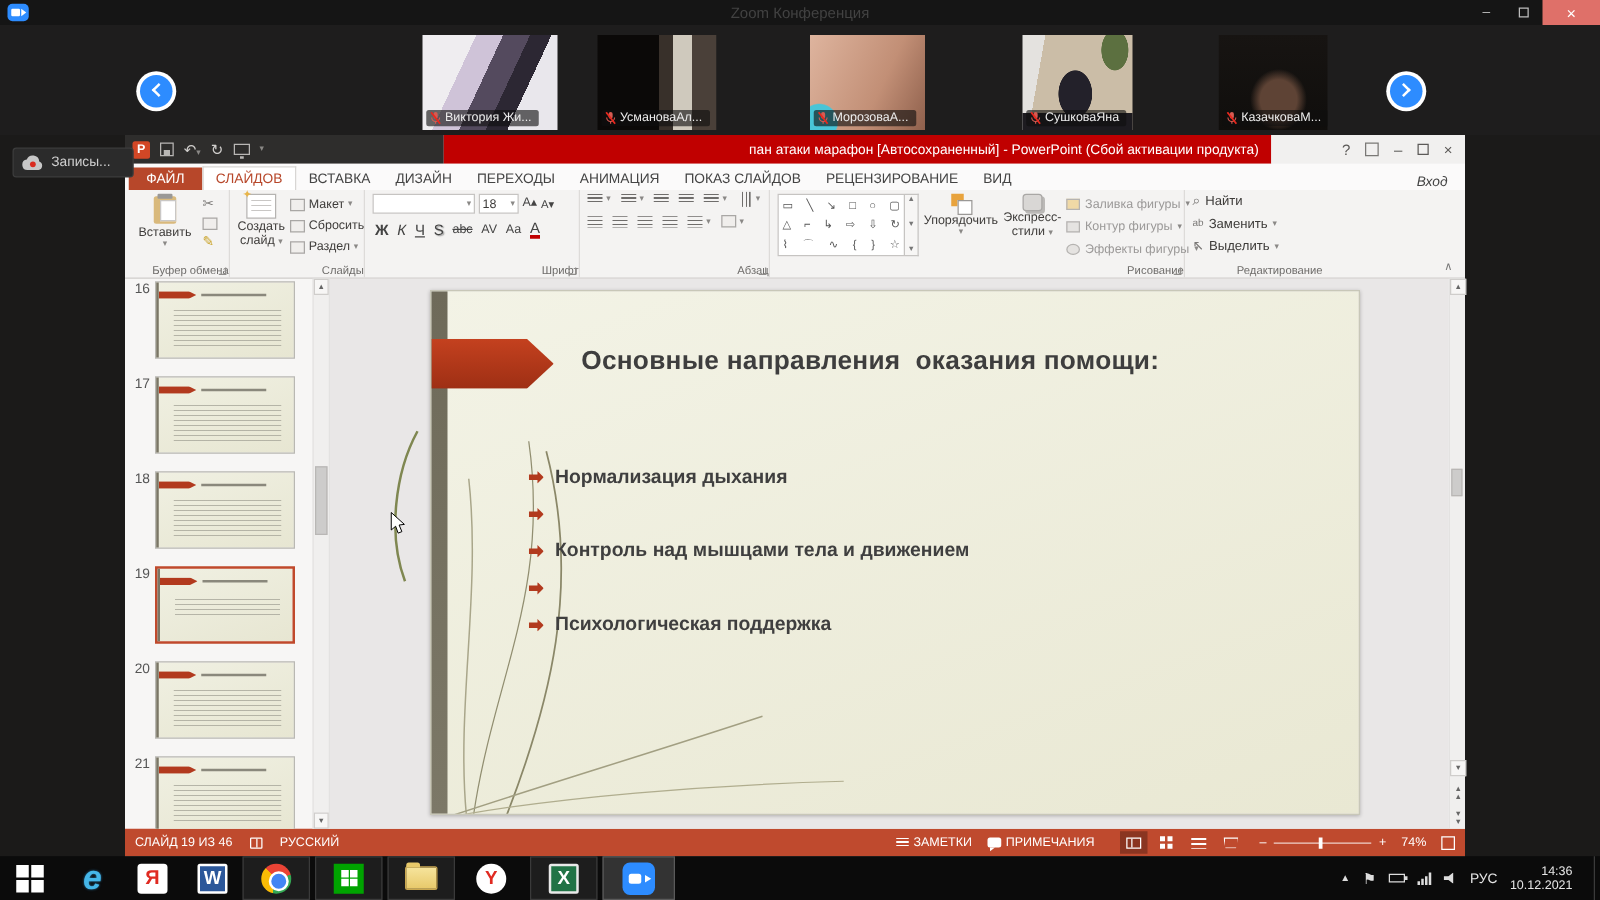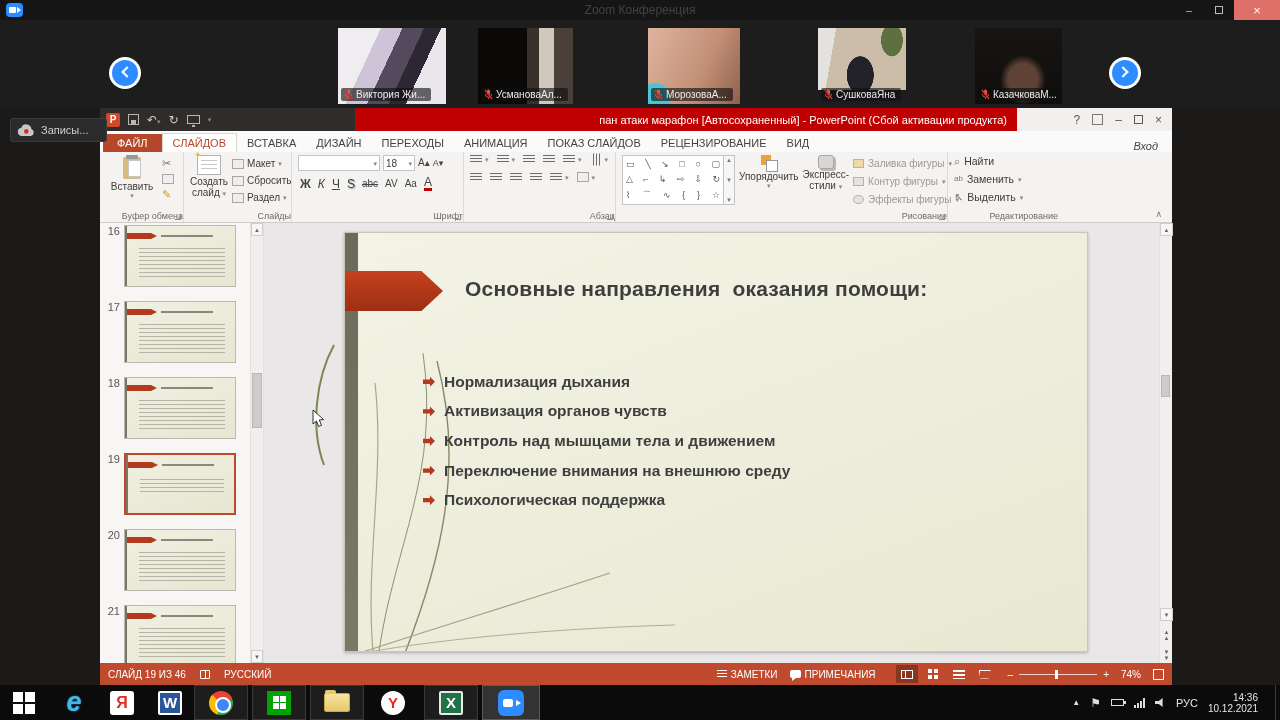--- a/index.html
+++ b/index.html
@@ -571,23 +571,23 @@
             <path d="M34,418 C50,310 95,240 78,120" fill="none" stroke="#918e70" stroke-width="1"></path>
             <path d="M60,420 C95,330 120,235 92,128" fill="none" stroke="#8a8768" stroke-width="1.4"></path>
             <path d="M15,420 C90,395 180,368 265,340" fill="none" stroke="#a29f82" stroke-width="1.2"></path>
             <path d="M18,420 C100,405 220,395 330,392" fill="none" stroke="#b0ad8e" stroke-width="1"></path>
           </svg>
           <div class="slide-band"></div>
           <div class="slide-banner"></div>
           <div class="slide-title">Основные направления  оказания помощи:</div>
           <ul class="slide-bullets">
             <li><i class="bul"></i><span>Нормализация дыхания</span></li>
-            <li><i class="bul"></i><span>Активизация органов чувств</span></li>
+            <li><i class="bul"></i></li>
             <li><i class="bul"></i><span>Контроль над мышцами тела и движением</span></li>
-            <li><i class="bul"></i><span>Переключение внимания на внешнюю среду</span></li>
+            <li><i class="bul"></i></li>
             <li><i class="bul"></i><span>Психологическая поддержка</span></li>
           </ul>
         </div>
         <svg width="896" height="440" style="position:absolute;left:0;top:0;pointer-events:none;">
           <path d="M70,122 C52,155 46,205 60,242" fill="none" stroke="#7f8751" stroke-width="2"></path>
           <path d="M49,187 l0,14 3.5,-3 2,5.5 3,-1.2 -2.2,-5.3 4.2,-0.5 z" fill="#fff" stroke="#000" stroke-width="0.8"></path>
         </svg>
       </div>
 
       <div class="vscroll-main">

